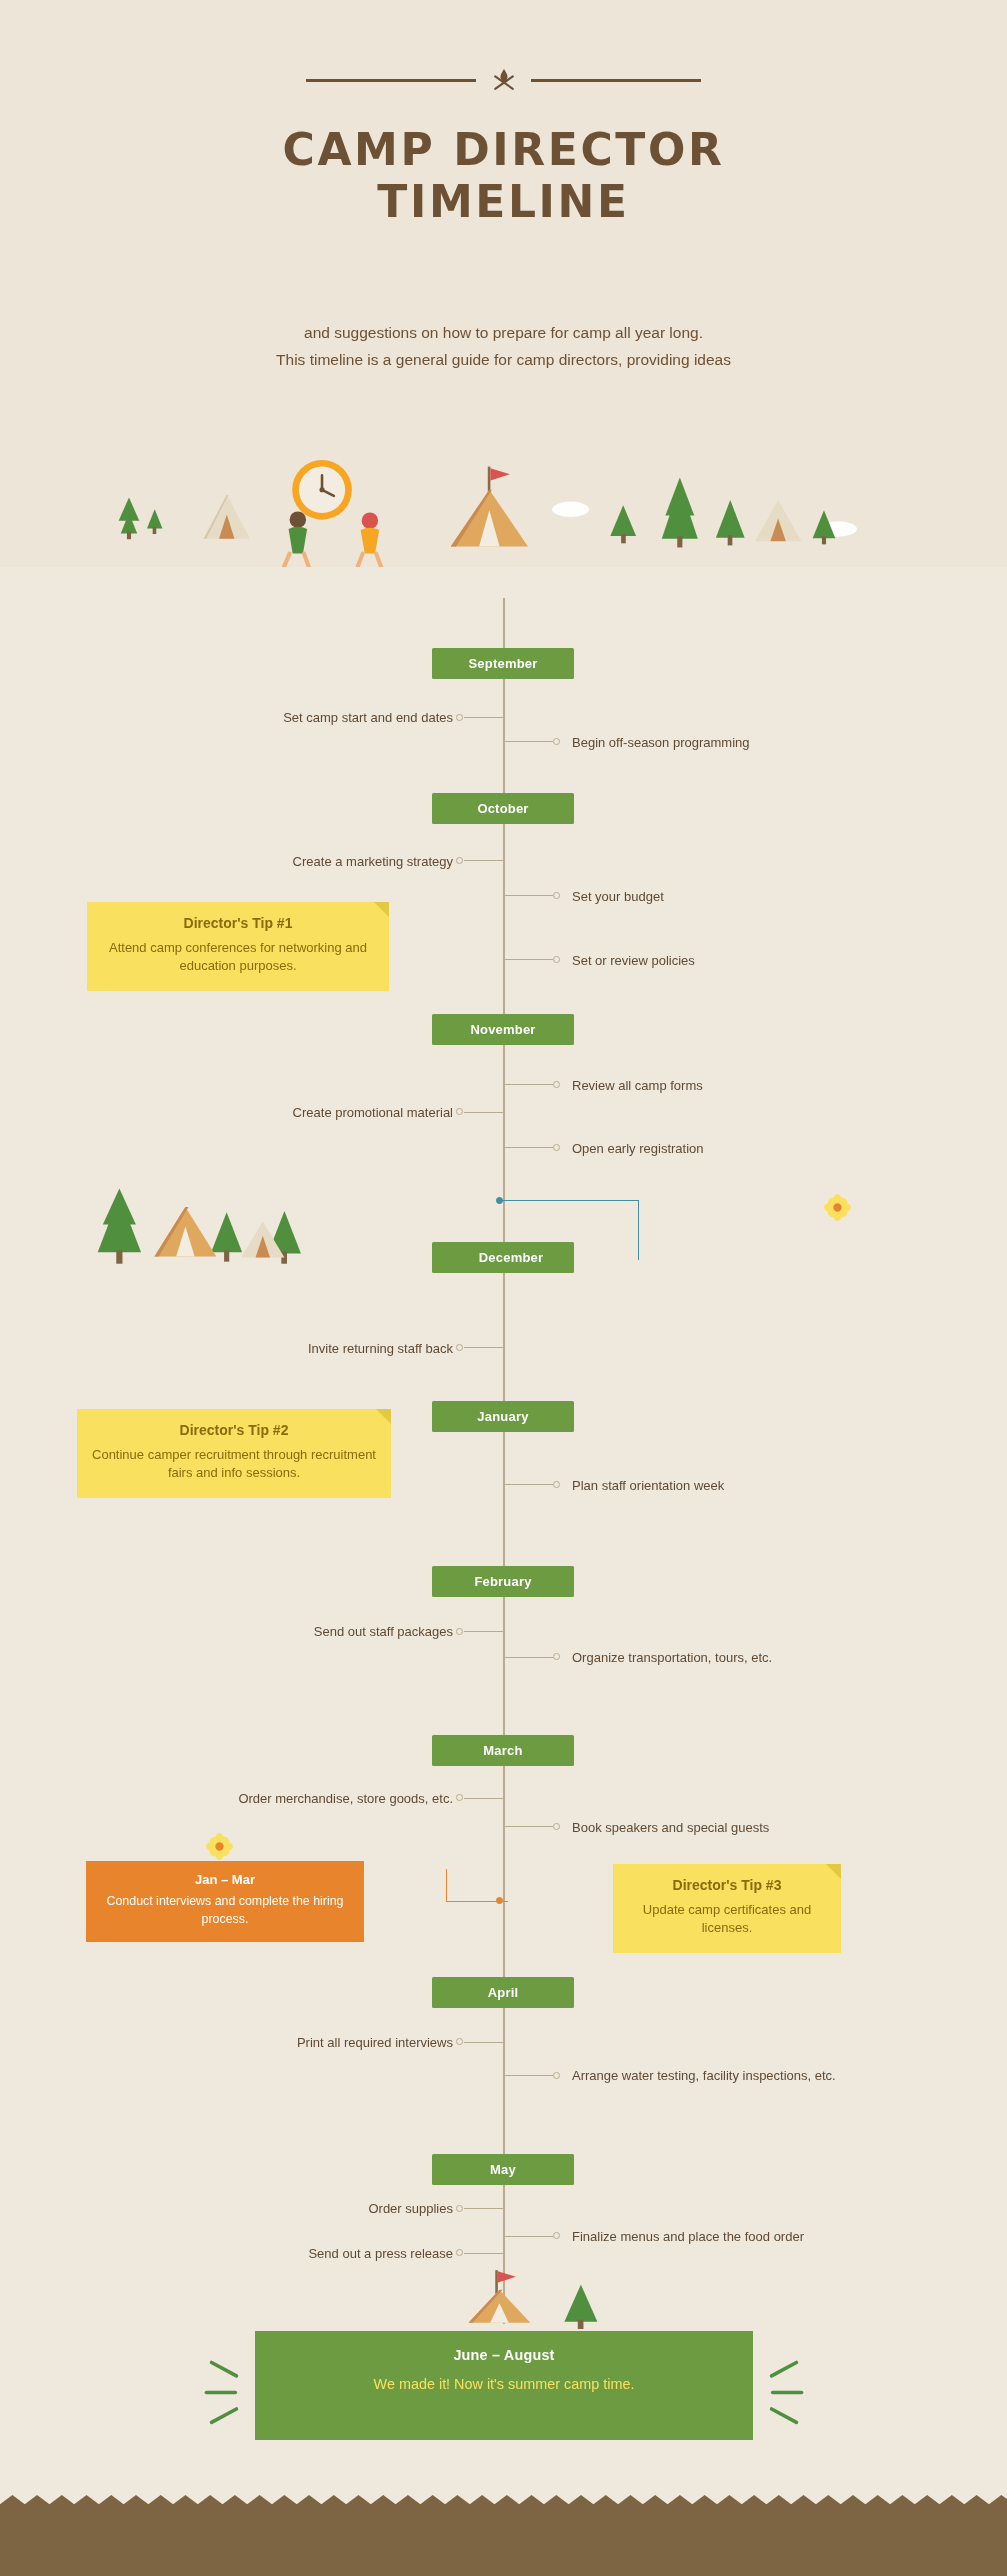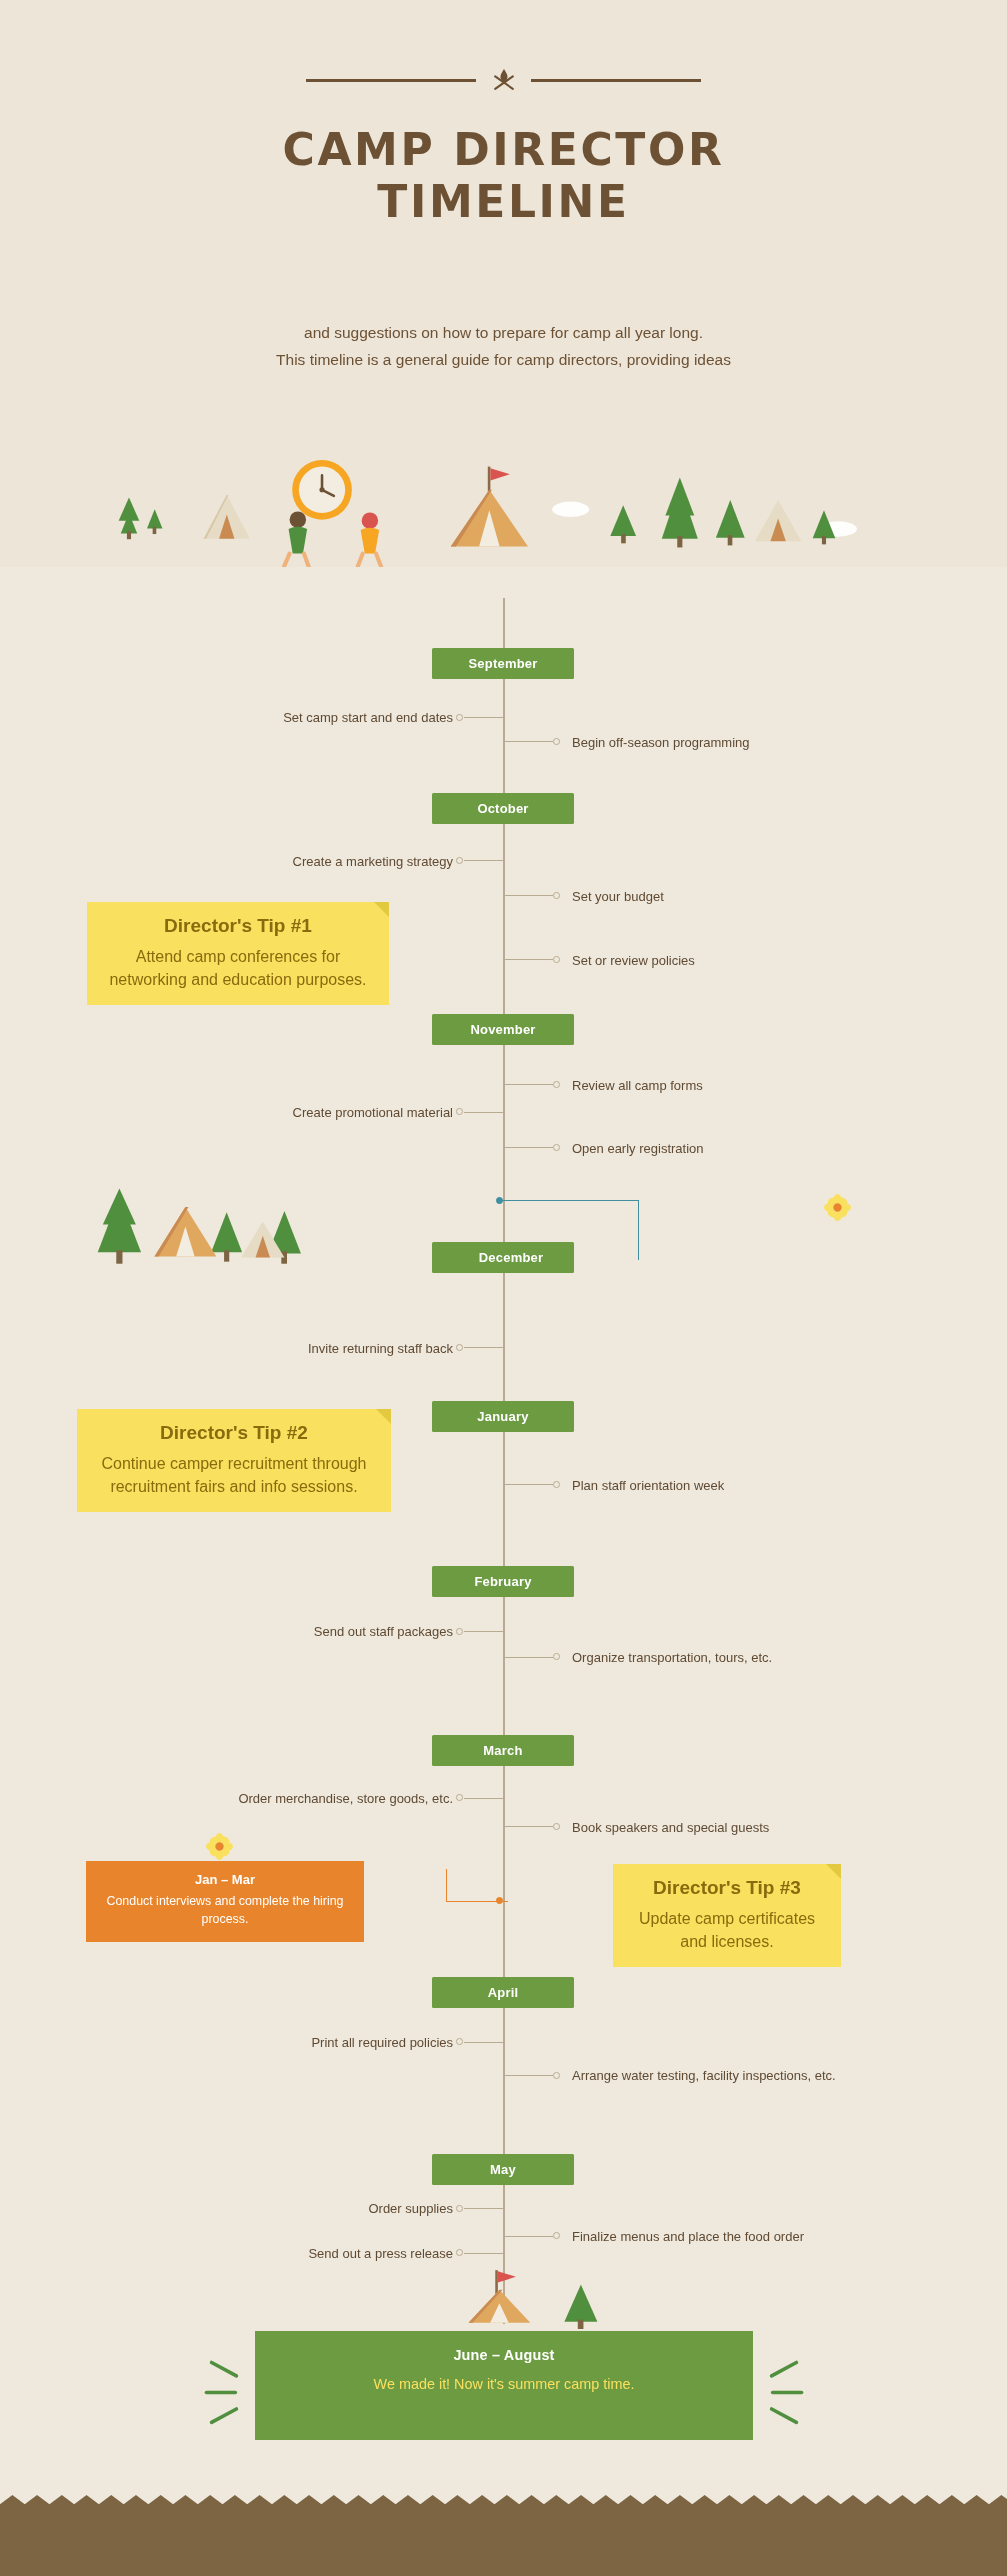--- a/index.html
+++ b/index.html
@@ -45,22 +45,22 @@
   .task .txt { display: block; }
   .task.left { text-align: right; }
   .task.right { text-align: left; }
   .dot { position: absolute; width: 6.7px; height: 6.7px; border-radius: 50%;
          border: 1px solid #b9ab92; background: #efe9dd; }
   .leader { position: absolute; height: 1px; background: #b9ab92; }
 
   
   .tip { position: absolute; background: #fae05f; color: #7a5f13; padding: 13.4px 12.4px 14.4px;
          text-align: center; }
-  .tip .tip-title { font-weight: bold; font-size: 19px; color: #8a6a0d; margin-bottom: 7.2px; }
-  .tip .tip-body { font-size: 16px; line-height: 1.45; color: #8a6a0d; }
+  .tip .tip-title { font-weight: bold; font-size: 14px; color: #8a6a0d; margin-bottom: 7.2px; }
+  .tip .tip-body { font-size: 13px; line-height: 1.45; color: #8a6a0d; }
   .tip .fold { position: absolute; right: 0; top: 0; width: 0; height: 0;
                border-left: 15.5px solid transparent; border-top: 15.5px solid #e2c93f; }
 
   
   .note { position: absolute; padding: 11.3px 11.3px 13.4px; text-align: center; color: #ffffff; }
   .note .note-title { font-weight: bold; font-size: 13px; margin-bottom: 6.2px; }
   .note .note-body { font-size: 12.4px; line-height: 1.4; }
   .note.teal { background: #3f8fa0; }
   .note.orange { background: #e8852c; }
   .flower { position: absolute; width: 24px; height: 24px; }
@@ -267,21 +267,21 @@
   <div class="leader" style="left:464px; top:1798px; width:40px;"></div>
   <div class="dot" style="left:456px; top:1794px;"></div>
 
   <div class="task right" style="left:572px; top:1819px; width:392px;">
     <span class="txt">Book speakers and special guests</span>
   </div>
   <div class="leader" style="left:504px; top:1826px; width:49px;"></div>
   <div class="dot" style="left:553px; top:1823px;"></div>
 
   <div class="task left" style="left:144px; top:2034px; width:309px;">
-    <span class="txt">Print all required policies</span>
+    <span class="txt">Print all required interviews</span>
   </div>
   <div class="leader" style="left:464px; top:2042px; width:40px;"></div>
   <div class="dot" style="left:456px; top:2038px;"></div>
 
   <div class="task right" style="left:572px; top:2067px; width:330px;">
     <span class="txt">Arrange water testing, facility inspections, etc.</span>
   </div>
   <div class="leader" style="left:504px; top:2075px; width:49px;"></div>
   <div class="dot" style="left:553px; top:2072px;"></div>
 

